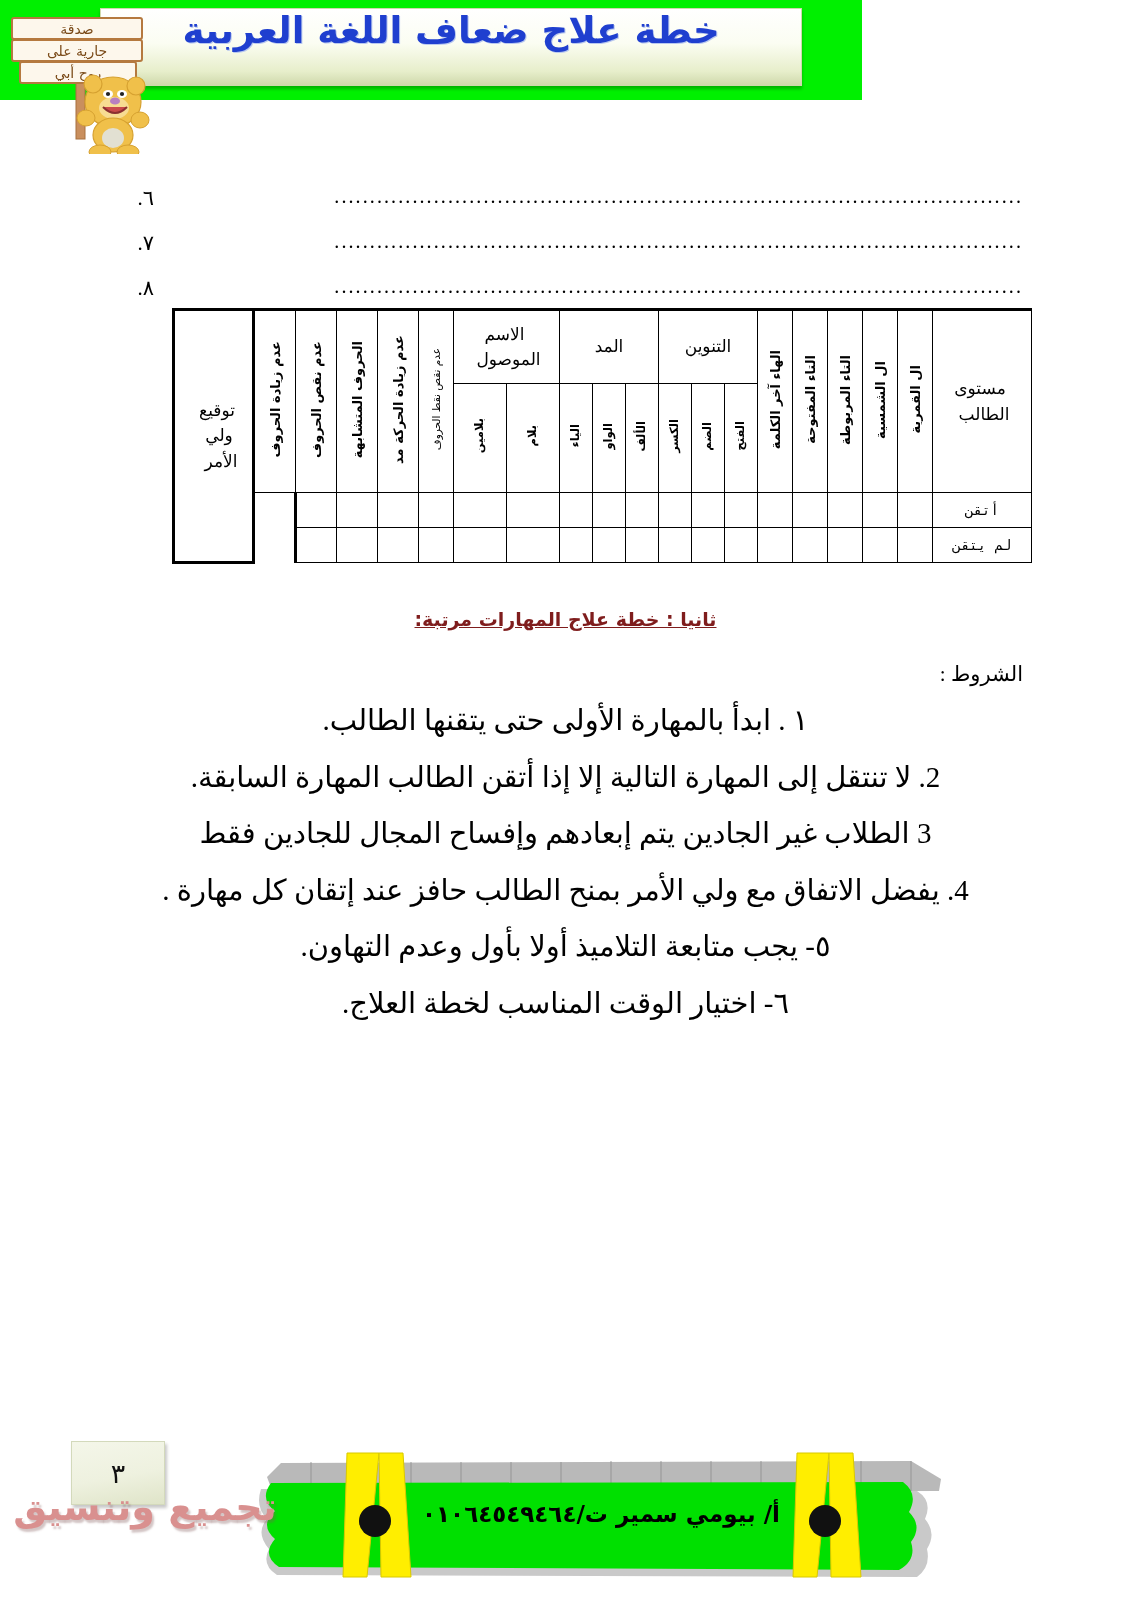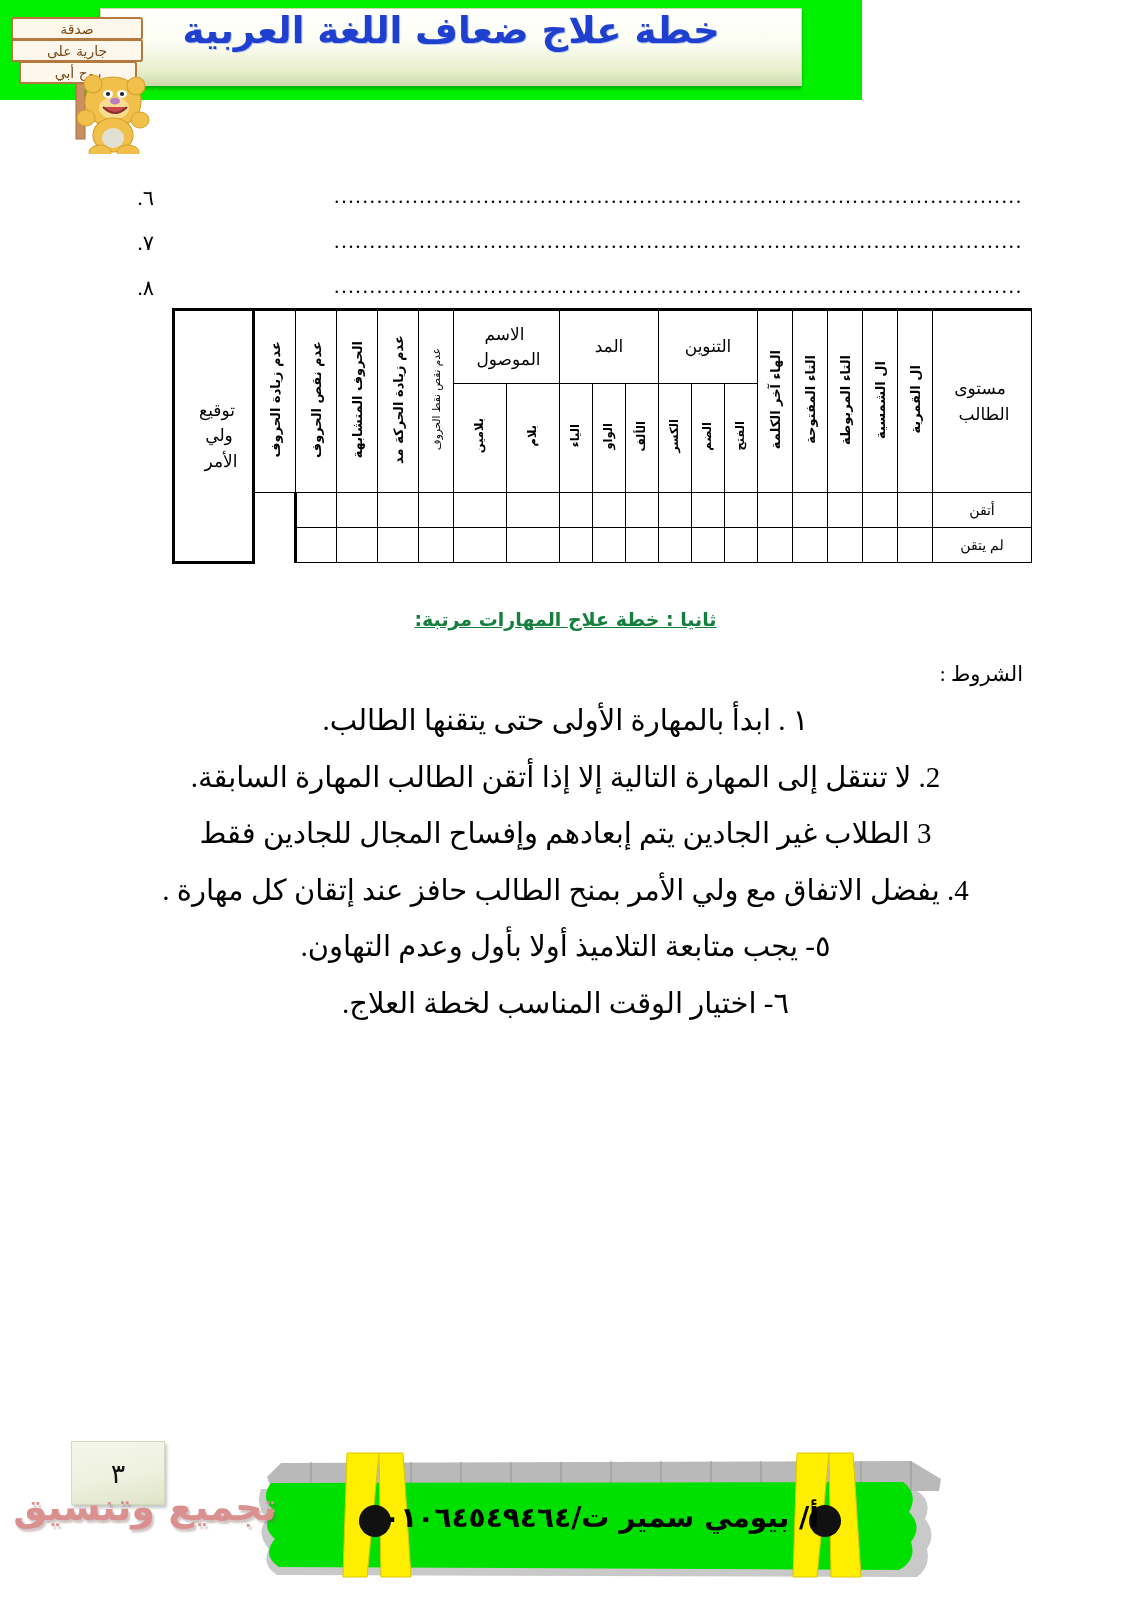--- a/index.html
+++ b/index.html
@@ -146,41 +146,41 @@
     padding: 2px 4px;
   }
   .group-label {
     font-family: "Liberation Serif", serif;
     font-size: 17px;
     padding: 4px;
     height: 72px;
     vertical-align: middle;
   }
   .rowlabel {
-    font-family: Liberation Sans, sans-serif;
+    font-family: Liberation Mono, monospace;
     font-size: 16px;
     text-align: right;
     padding-right: 10px;
   }
   .thickleft { border-left: 3px solid #000 !important; }
   .thickright { border-right: 3px solid #000 !important; }
   .thicktop { border-top: 3px solid #000 !important; }
   .thickbottom { border-bottom: 3px solid #000 !important; }
   .sec-heading {
     position: absolute;
     top: 608px;
     right: 108px;
     width: 915px;
     text-align: center;
     direction: rtl;
     font-family: "DejaVu Sans", sans-serif;
     font-size: 19px;
     font-weight: bold;
     text-decoration: underline;
-    color: #15803d;
+    color: #7f1d1d;
   }
   .conditions-label {
     position: absolute;
     top: 662px;
     right: 108px;
     width: 915px;
     text-align: right;
     direction: rtl;
     font-size: 21px;
   }
@@ -234,21 +234,21 @@
     height: 165px;
   }
   .banner-wrap svg { display: block; }
   .banner-text {
     position: absolute;
     top: 70px;
     left: 0;
     width: 700px;
     text-align: center;
     font-family: "DejaVu Sans", sans-serif;
-    font-size: 28px;
+    font-size: 23px;
     font-weight: bold;
     color: #000;
     direction: rtl;
     z-index: 5;
     white-space: nowrap;
     pointer-events: none;
   }
   .credit {
     position: absolute;
     top: 60px;

